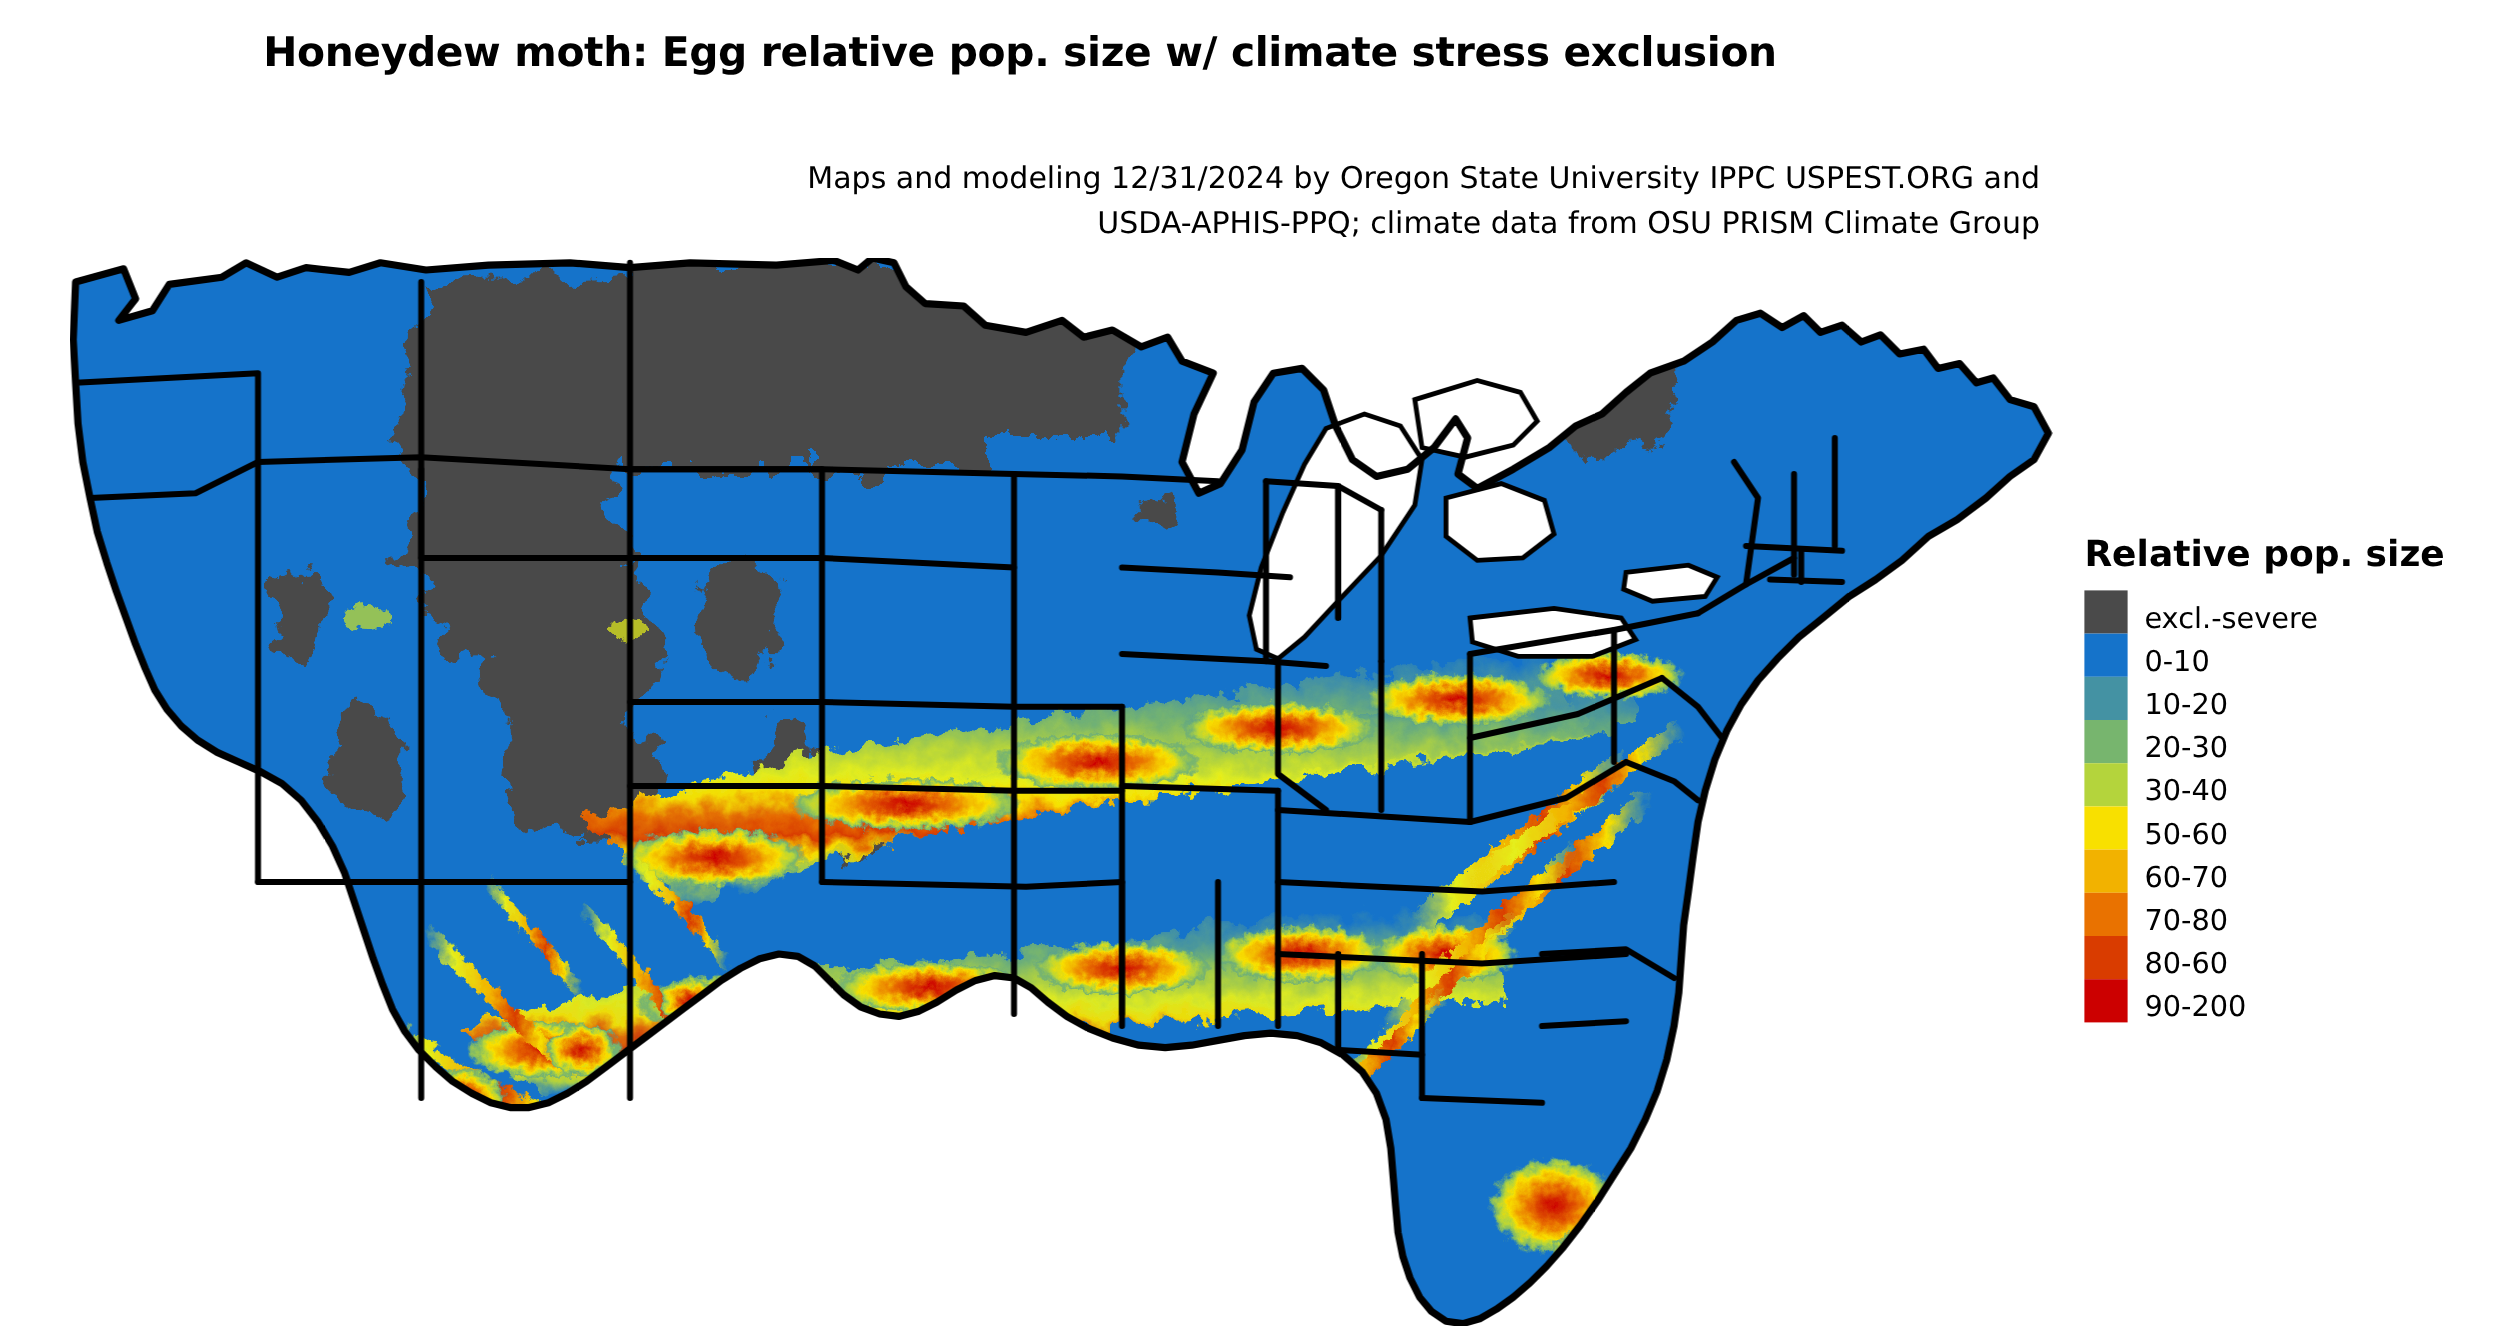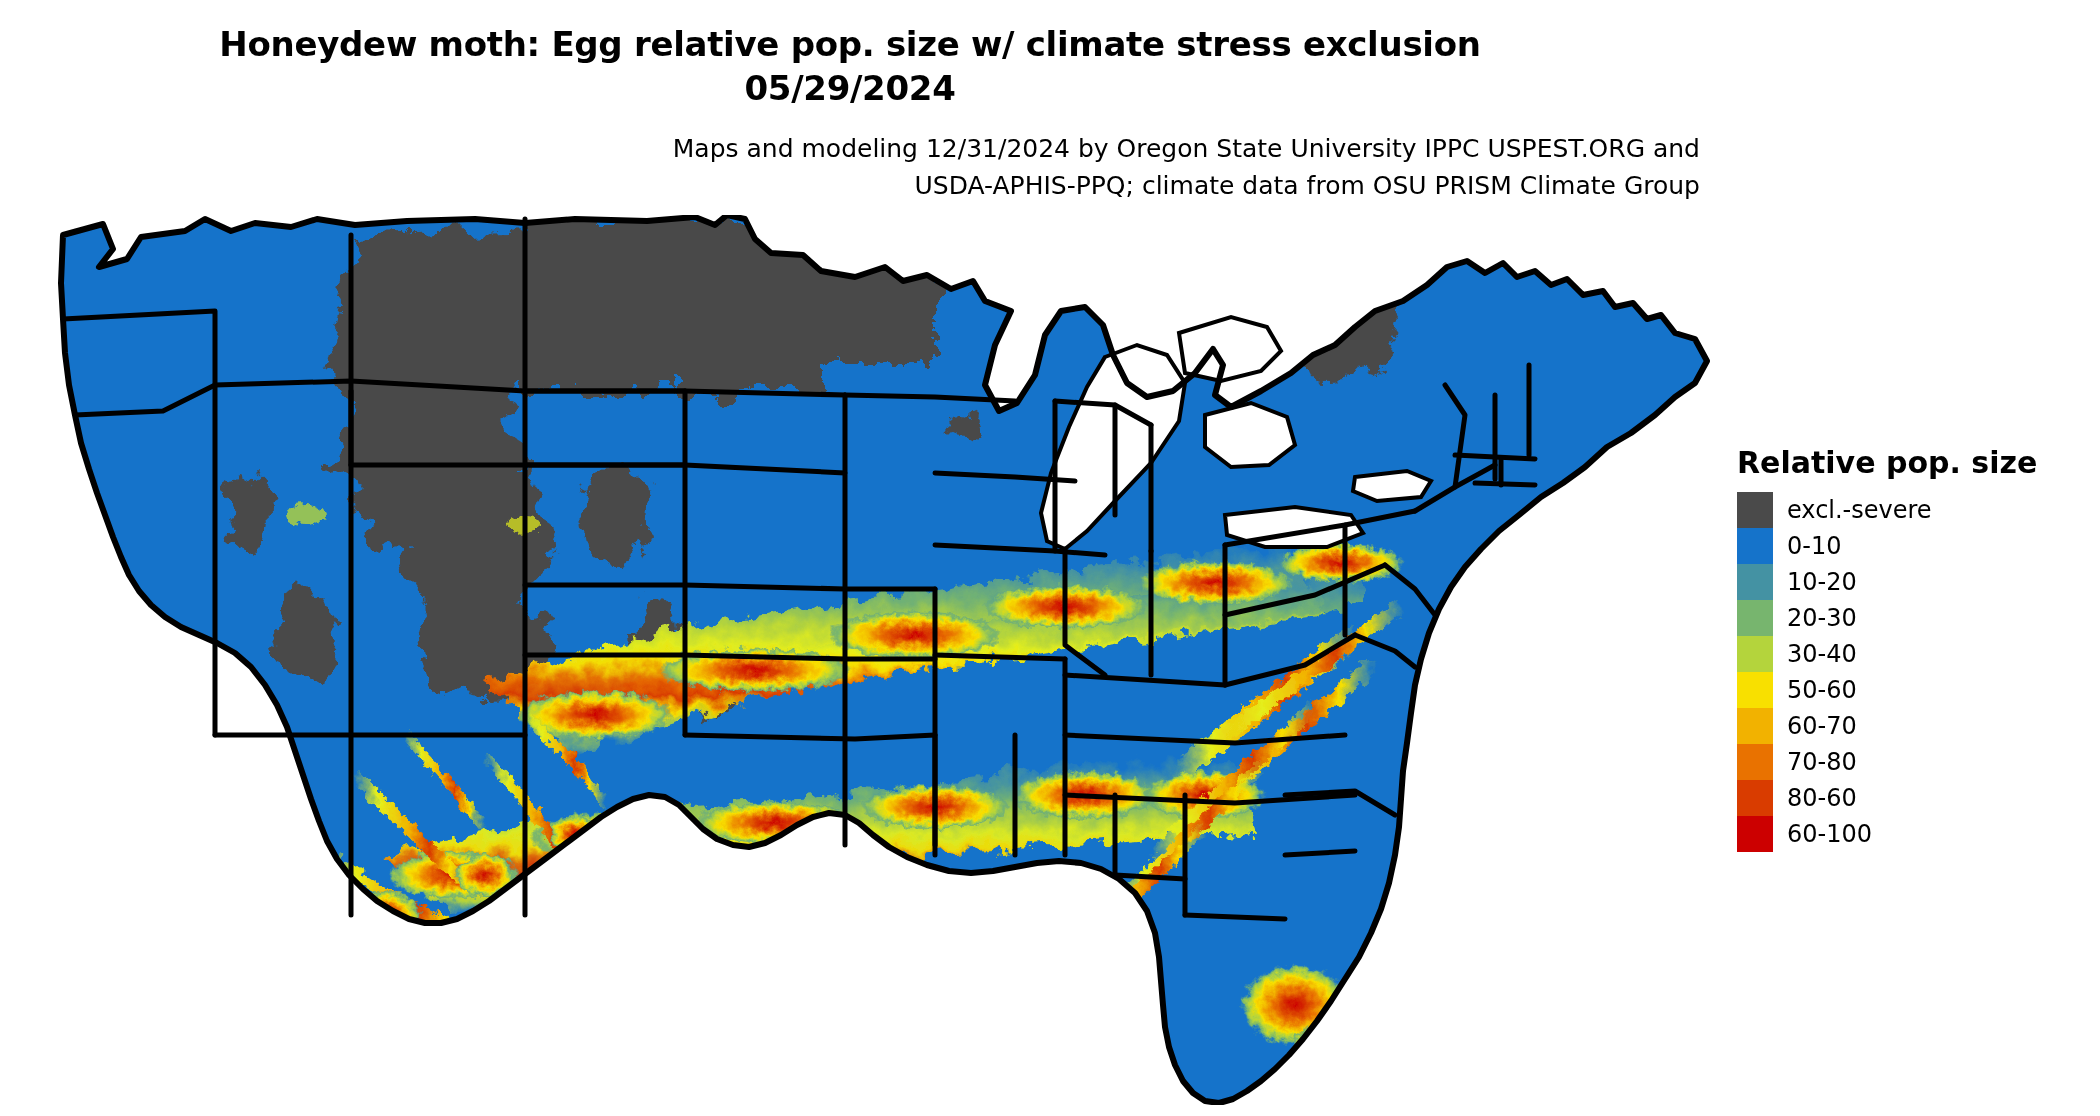--- a/index.html
+++ b/index.html
@@ -14,32 +14,31 @@
   .sub-line{font-size:25px;line-height:37px;font-weight:normal;}
 
   
   .map-wrap{position:absolute;left:55px;top:215px;width:1660px;height:890px;}
   .map-wrap svg{display:block;width:100%;height:100%;}
 
   
   .legend{position:absolute;left:1737px;top:448px;width:330px;}
   .legend-title{font-size:30px;font-weight:bold;margin:0 0 14px 0;line-height:30px;}
   .legend-rows{position:relative;}
-  .legend-row{display:flex;align-items:center;height:36px;}
+  .legend-row{display:flex;align-items:flex-end;height:36px;}
   .swatch{width:36px;height:36px;flex:0 0 36px;}
   .legend-label{margin-left:14px;font-size:24px;line-height:26px;white-space:nowrap;}
 </style>
 </head>
 <body>
 
 <div class="page">
 
   <div class="title-block">
     <div class="title-line">Honeydew moth: Egg relative pop. size w/ climate stress exclusion</div>
-    <div class="title-line">05/29/2024</div>
   </div>
 
   <div class="subtitle-block">
     <div class="sub-line">Maps and modeling 12/31/2024 by Oregon State University IPPC USPEST.ORG and</div>
     <div class="sub-line">USDA-APHIS-PPQ; climate data from OSU PRISM Climate Group</div>
   </div>
 
   <div class="map-wrap">
     <svg viewBox="0 0 1660 890" preserveAspectRatio="xMidYMid meet">
       <defs>
@@ -366,19 +365,19 @@
         <span class="legend-label">70-80</span>
       </div>
 
       <div class="legend-row">
         <span class="swatch" style="background-color: rgb(217, 60, 0);"></span>
         <span class="legend-label">80-60</span>
       </div>
 
       <div class="legend-row">
         <span class="swatch" style="background-color: rgb(204, 0, 0);"></span>
-        <span class="legend-label">60-100</span>
+        <span class="legend-label">90-200</span>
       </div>
 
     </div>
   </div>
 
 </div>
 
 </body></html>

